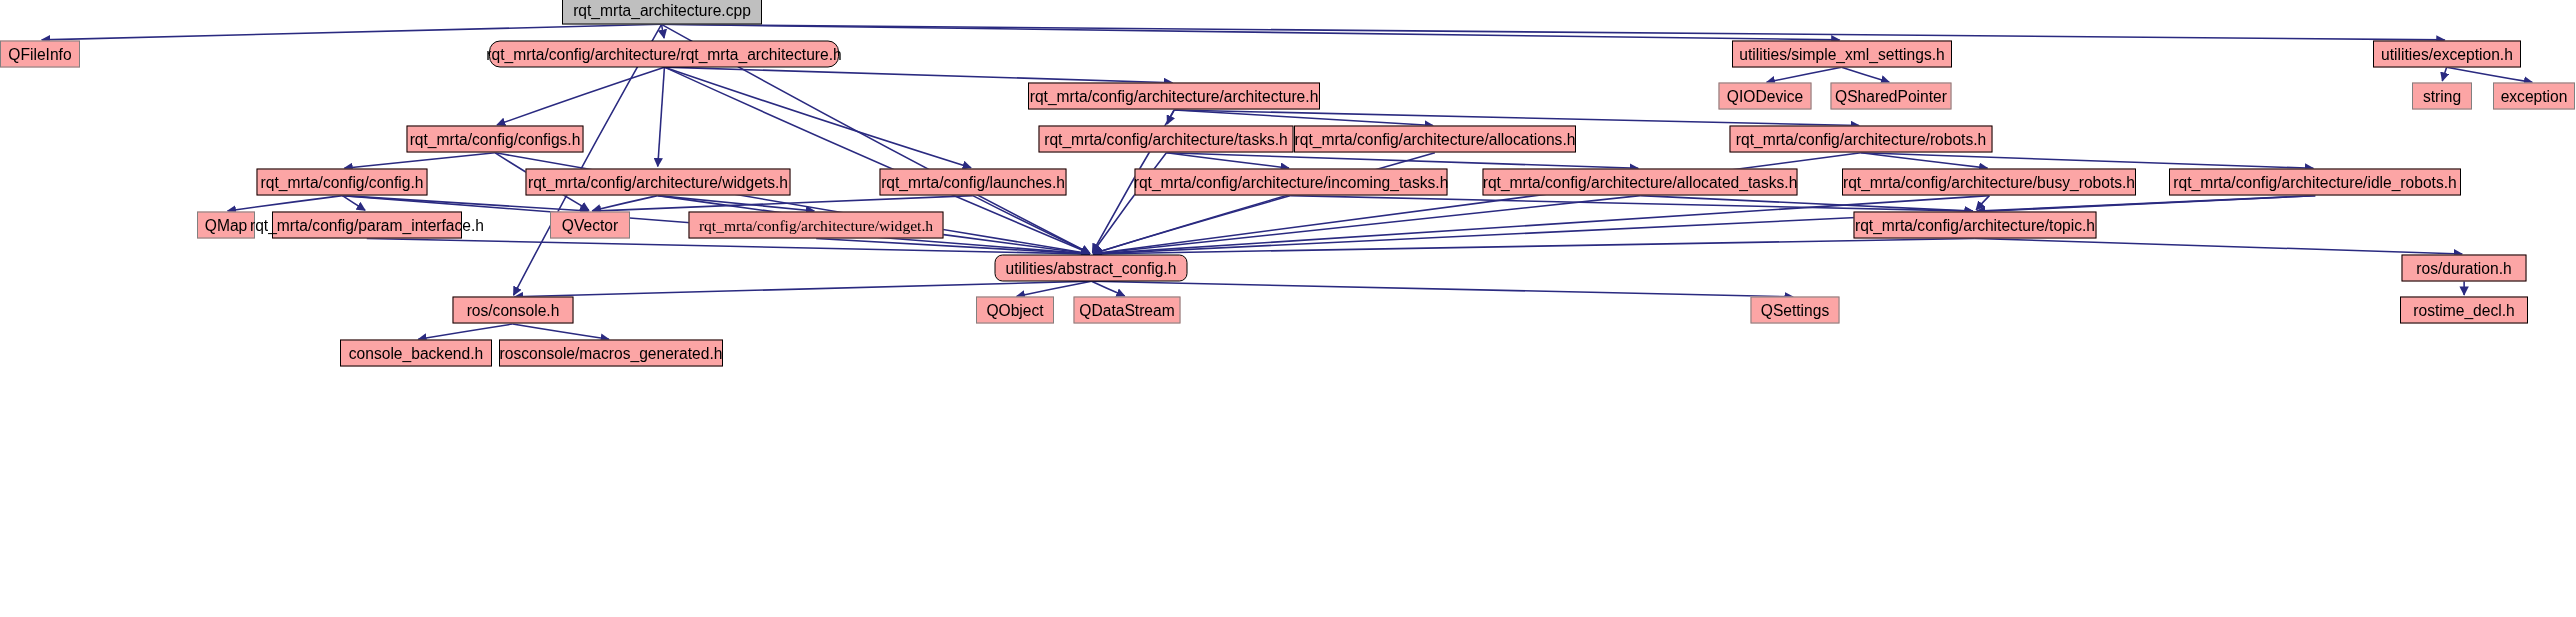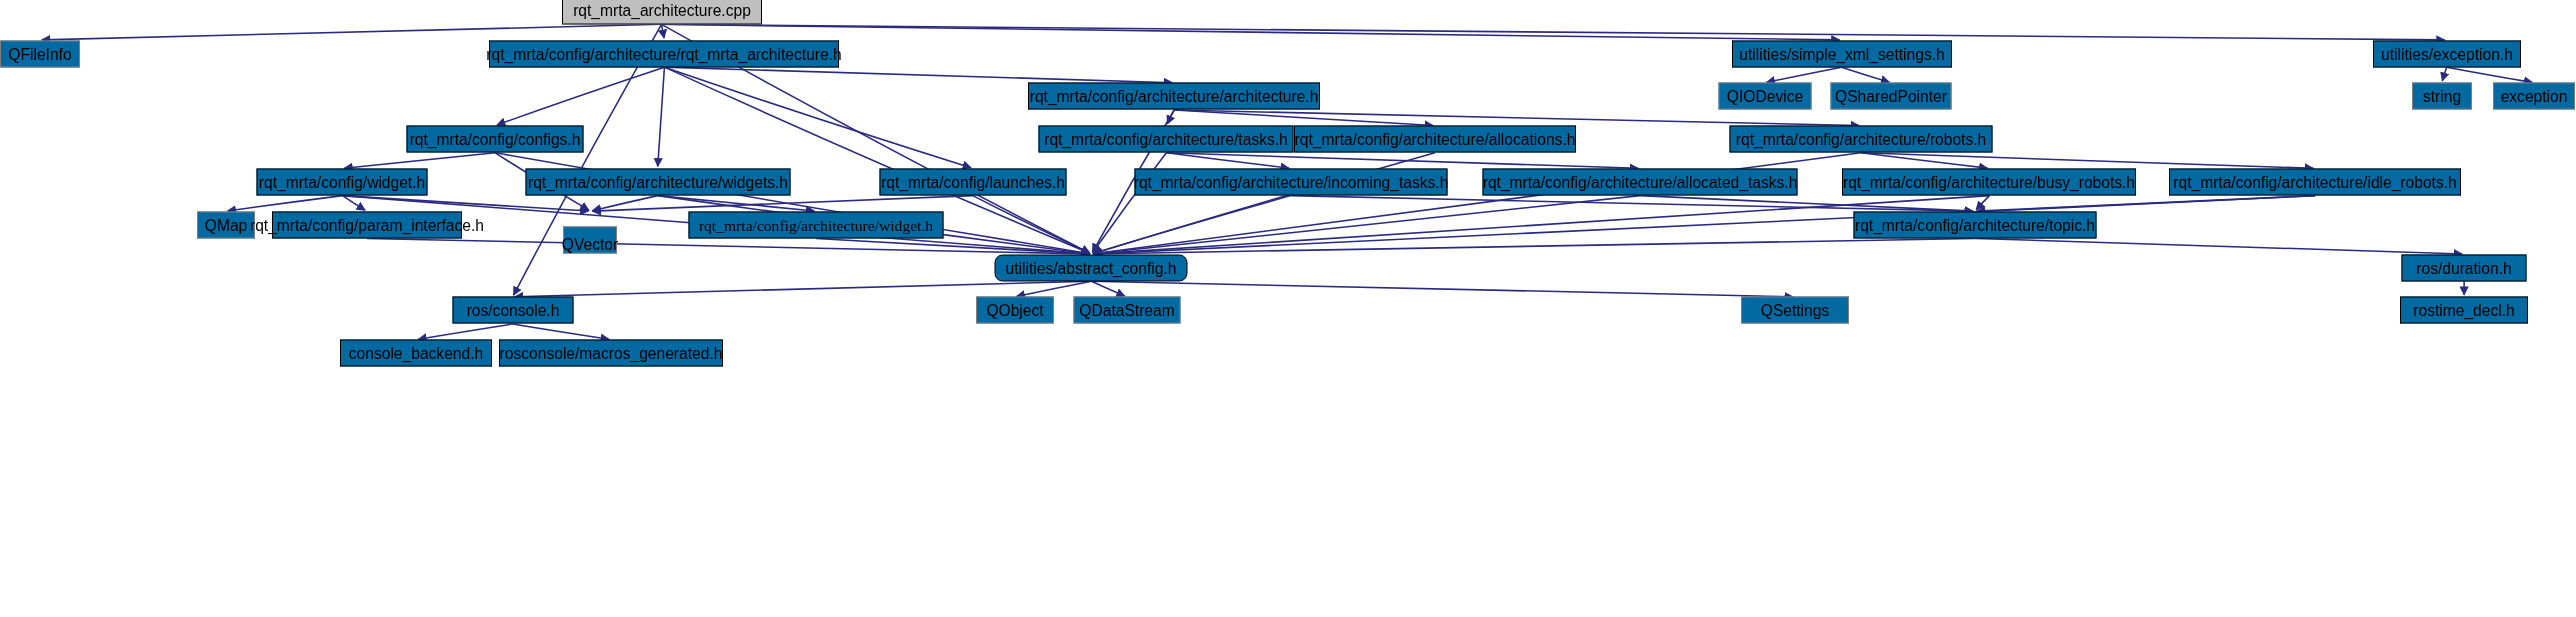--- a/index.html
+++ b/index.html
@@ -23,21 +23,21 @@
     height: 618px;
     pointer-events: none;
   }
   .node {
     position: absolute;
     box-sizing: border-box;
     display: flex;
     align-items: center;
     justify-content: center;
     height: 27px;
-    background: #0369a1;
+    background: #fca5a5;
     border: 1px solid #808080;
     font-size: 15.6px;
     color: #000000;
     white-space: nowrap;
     letter-spacing: 0px;
     transform: translate(-50%, -50%);
     z-index: 5;
   }
   .node.hdr {
     border: 1.9px solid #000000;
@@ -121,21 +121,21 @@
         <path d="M 527,333 Q 574.3307164518732,340.84353527950464 626.0246329037465,348.6870705590093" marker-end="url(#arrow)"></path>
       </g>
   </svg>
   <div id="nodes">
       <div class="node root" style="left: 662px; top: 10.7px; width: 200px;">
         <span class="node-label">rqt_mrta_architecture.cpp</span>
       </div>
       <div class="node " style="left: 40px; top: 54px; width: 80px;">
         <span class="node-label">QFileInfo</span>
       </div>
-      <div class="node hdr" style="left: 664px; top: 54px; width: 350px;">
+      <div class="node hdr" style="left: 664px; top: 54px; width: 350px; border-radius: 11px;">
         <span class="node-label">rqt_mrta/config/architecture/rqt_mrta_architecture.h</span>
       </div>
       <div class="node hdr" style="left: 1842px; top: 54px; width: 220px;">
         <span class="node-label">utilities/simple_xml_settings.h</span>
       </div>
       <div class="node hdr" style="left: 2447px; top: 54px; width: 148px;">
         <span class="node-label">utilities/exception.h</span>
       </div>
       <div class="node hdr" style="left: 1174px; top: 96px; width: 292px;">
         <span class="node-label">rqt_mrta/config/architecture/architecture.h</span>
@@ -158,21 +158,21 @@
       <div class="node hdr" style="left: 1166px; top: 139px; width: 255px;">
         <span class="node-label">rqt_mrta/config/architecture/tasks.h</span>
       </div>
       <div class="node hdr" style="left: 1435px; top: 139px; width: 282px;">
         <span class="node-label">rqt_mrta/config/architecture/allocations.h</span>
       </div>
       <div class="node hdr" style="left: 1861px; top: 139px; width: 263px;">
         <span class="node-label">rqt_mrta/config/architecture/robots.h</span>
       </div>
       <div class="node hdr" style="left: 342px; top: 182px; width: 171px;">
-        <span class="node-label">rqt_mrta/config/widget.h</span>
+        <span class="node-label">rqt_mrta/config/config.h</span>
       </div>
       <div class="node hdr" style="left: 658px; top: 182px; width: 265px;">
         <span class="node-label">rqt_mrta/config/architecture/widgets.h</span>
       </div>
       <div class="node hdr" style="left: 973px; top: 182px; width: 187px;">
         <span class="node-label">rqt_mrta/config/launches.h</span>
       </div>
       <div class="node hdr" style="left: 1291px; top: 182px; width: 313px;">
         <span class="node-label">rqt_mrta/config/architecture/incoming_tasks.h</span>
       </div>
@@ -184,21 +184,21 @@
       </div>
       <div class="node hdr" style="left: 2315px; top: 182px; width: 292px;">
         <span class="node-label">rqt_mrta/config/architecture/idle_robots.h</span>
       </div>
       <div class="node " style="left: 226px; top: 225px; width: 58px;">
         <span class="node-label">QMap</span>
       </div>
       <div class="node hdr" style="left: 367px; top: 225px; width: 190px;">
         <span class="node-label">rqt_mrta/config/param_interface.h</span>
       </div>
-      <div class="node " style="left: 590px; top: 240px; width: 54px; align-items: flex-end;">
+      <div class="node " style="left: 590px; top: 225px; width: 80px;">
         <span class="node-label">QVector</span>
       </div>
       <div class="node hdr" style="left: 816px; top: 225px; width: 255px; font-family: Liberation Serif, serif;">
         <span class="node-label">rqt_mrta/config/architecture/widget.h</span>
       </div>
       <div class="node hdr" style="left: 1975px; top: 225px; width: 243px;">
         <span class="node-label">rqt_mrta/config/architecture/topic.h</span>
       </div>
       <div class="node hdr" style="left: 2464px; top: 268px; width: 125px;">
         <span class="node-label">ros/duration.h</span>
@@ -208,21 +208,21 @@
       </div>
       <div class="node hdr" style="left: 513px; top: 310px; width: 121px;">
         <span class="node-label">ros/console.h</span>
       </div>
       <div class="node " style="left: 1015px; top: 310px; width: 78px;">
         <span class="node-label">QObject</span>
       </div>
       <div class="node " style="left: 1127px; top: 310px; width: 107px;">
         <span class="node-label">QDataStream</span>
       </div>
-      <div class="node " style="left: 1795px; top: 310px; width: 108px;">
+      <div class="node " style="left: 1795px; top: 310px; width: 89px;">
         <span class="node-label">QSettings</span>
       </div>
       <div class="node hdr" style="left: 2464px; top: 310px; width: 128px;">
         <span class="node-label">rostime_decl.h</span>
       </div>
       <div class="node hdr" style="left: 416px; top: 353px; width: 152px;">
         <span class="node-label">console_backend.h</span>
       </div>
       <div class="node hdr" style="left: 611px; top: 353px; width: 224px;">
         <span class="node-label">rosconsole/macros_generated.h</span>

